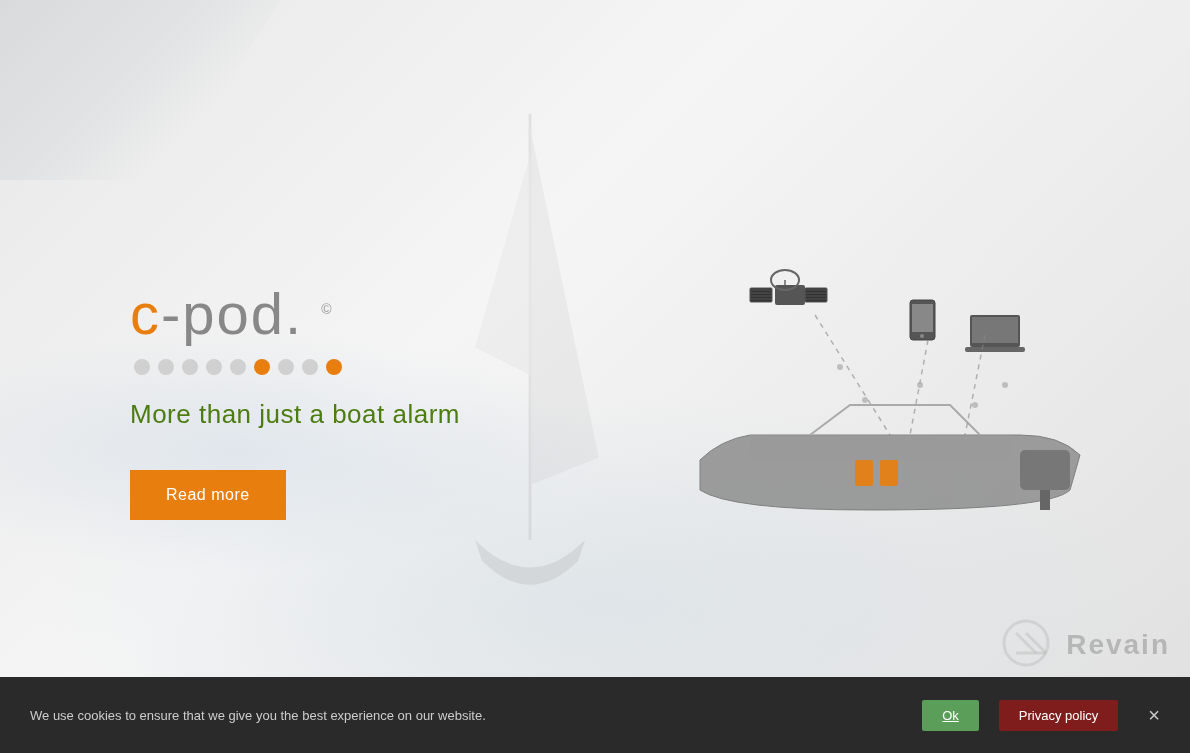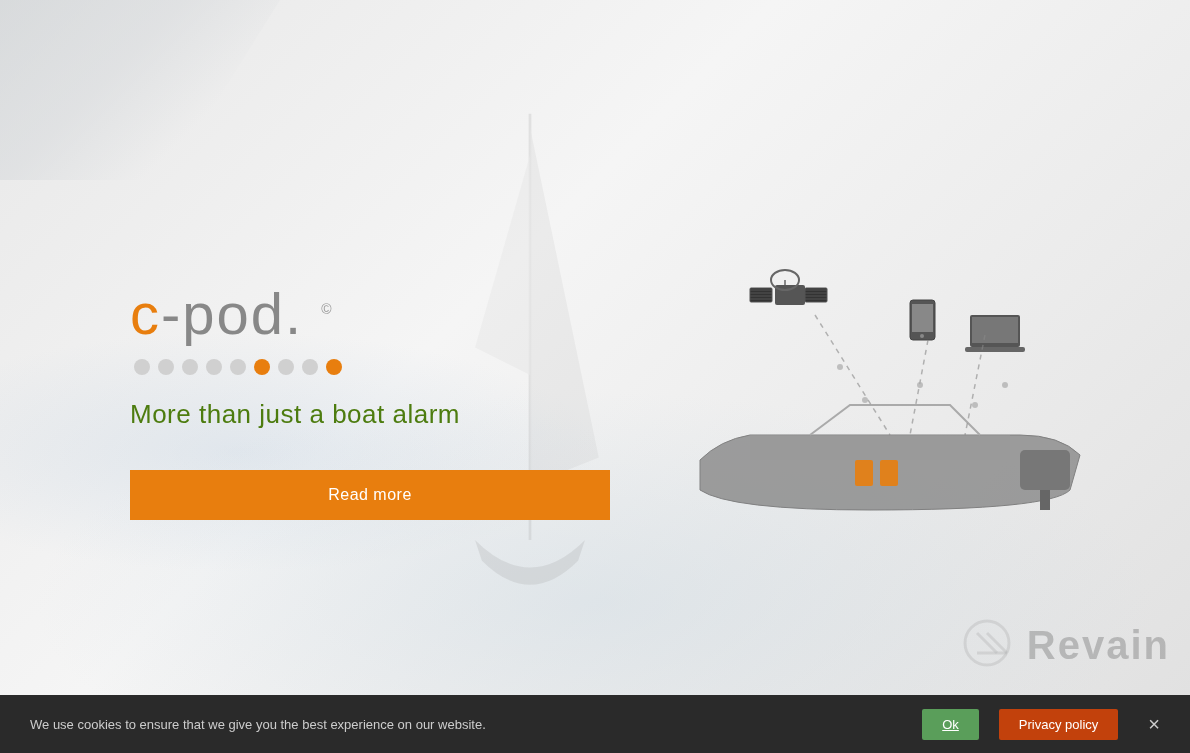--- a/index.html
+++ b/index.html
@@ -119,21 +119,20 @@
       font-weight: 300;
       color: #4d7c0f;
       margin-top: 24px;
       margin-bottom: 40px;
       letter-spacing: 0.5px;
     }
 
     .button-row {
       display: flex;
       gap: 4px;
-      flex-direction: column;
     }
 
     .btn-read-more {
       background: #e87e0e;
       color: #fff;
       border: none;
       padding: 16px 36px;
       font-size: 16px;
       cursor: pointer;
       font-weight: 400;
@@ -153,21 +152,21 @@
 
     
     .cookie-banner {
       position: absolute;
       bottom: 0; left: 0; right: 0;
       background: #2a2a2a;
       color: #ccc;
       display: flex;
       align-items: center;
       padding: 0 30px;
-      height: 58px;
+      height: 76px;
       gap: 20px;
       font-size: 13px;
     }
 
     .cookie-text {
       flex: 1;
       color: #ccc;
       font-size: 13px;
     }
 
@@ -176,21 +175,21 @@
       color: #fff;
       border: none;
       padding: 8px 20px;
       font-size: 13px;
       cursor: pointer;
       border-radius: 2px;
       text-decoration: underline;
     }
 
     .btn-privacy {
-      background: #c2410c;
+      background: #7f1d1d;
       color: #fff;
       border: none;
       padding: 8px 20px;
       font-size: 13px;
       cursor: pointer;
       border-radius: 2px;
     }
 
     .close-cookie {
       color: #ccc;
@@ -210,21 +209,21 @@
       width: 300px;
       height: 100px;
       display: flex;
       align-items: center;
       justify-content: flex-end;
       padding-right: 20px;
       opacity: 0.25;
     }
 
     .revain-logo-text {
-      font-size: 40px;
+      font-size: 28px;
       font-weight: 700;
       color: #333;
       letter-spacing: 2px;
     }
 
     .revain-icon {
       width: 60px;
       height: 60px;
       margin-right: 8px;
     }

